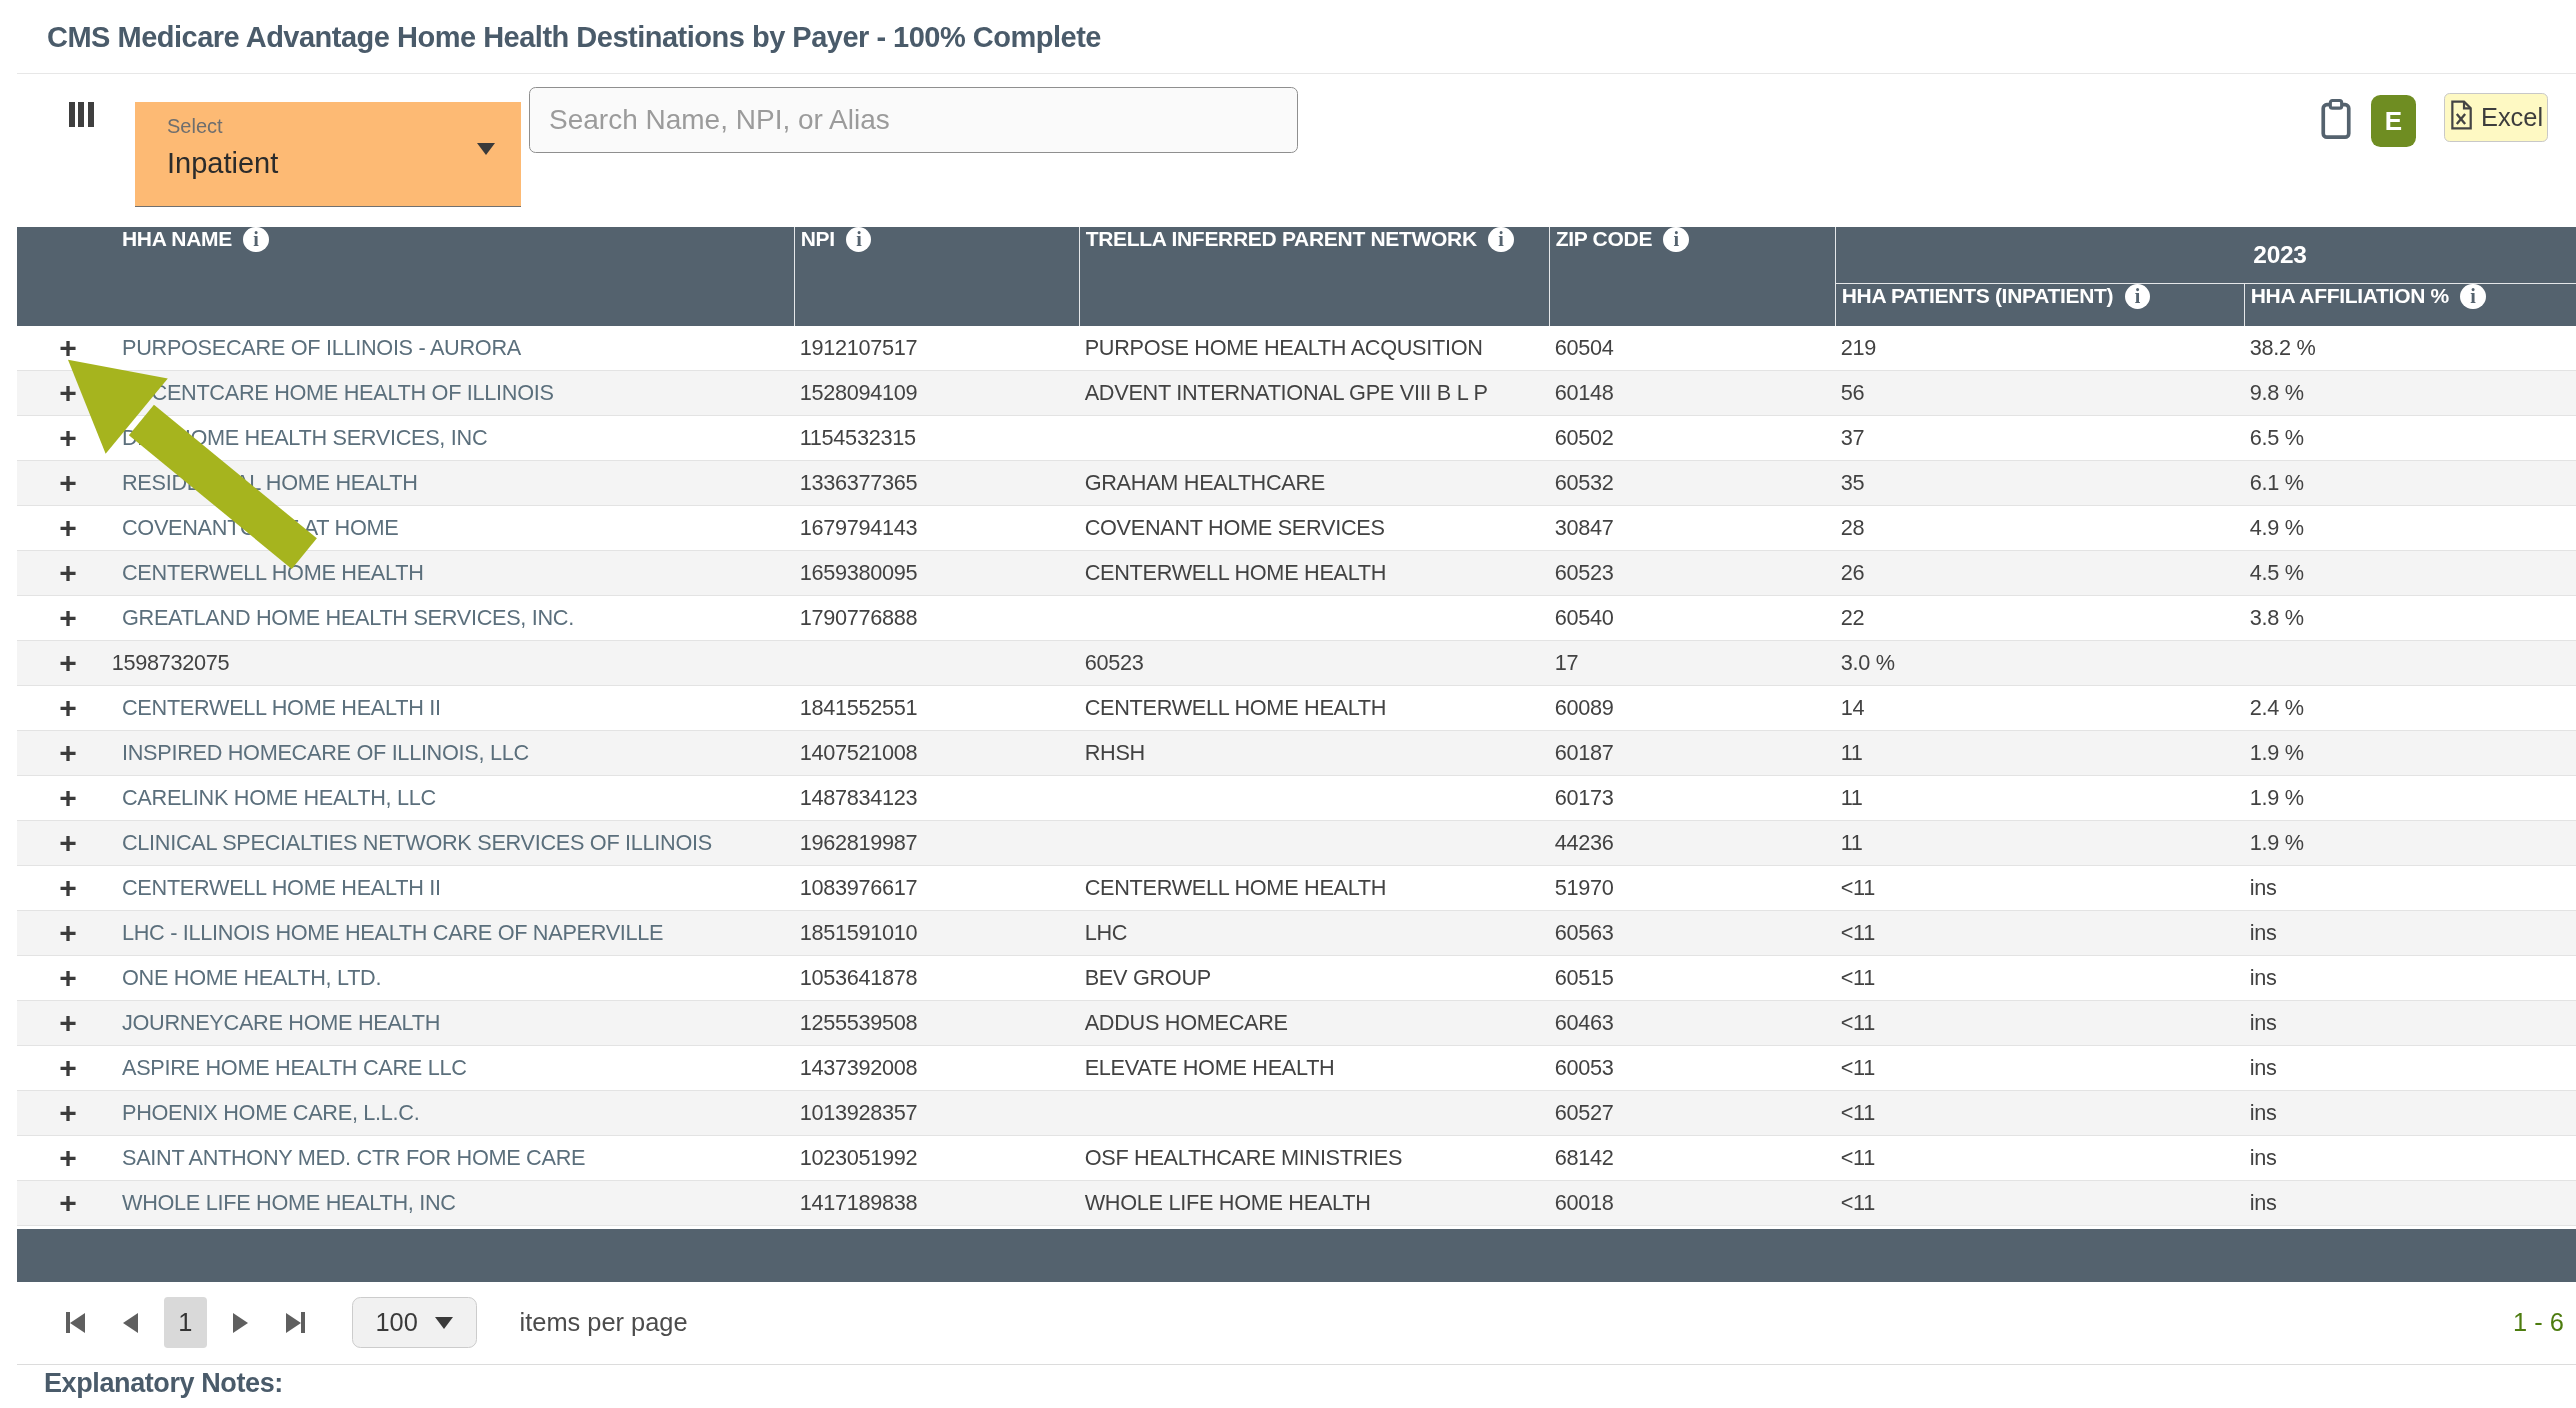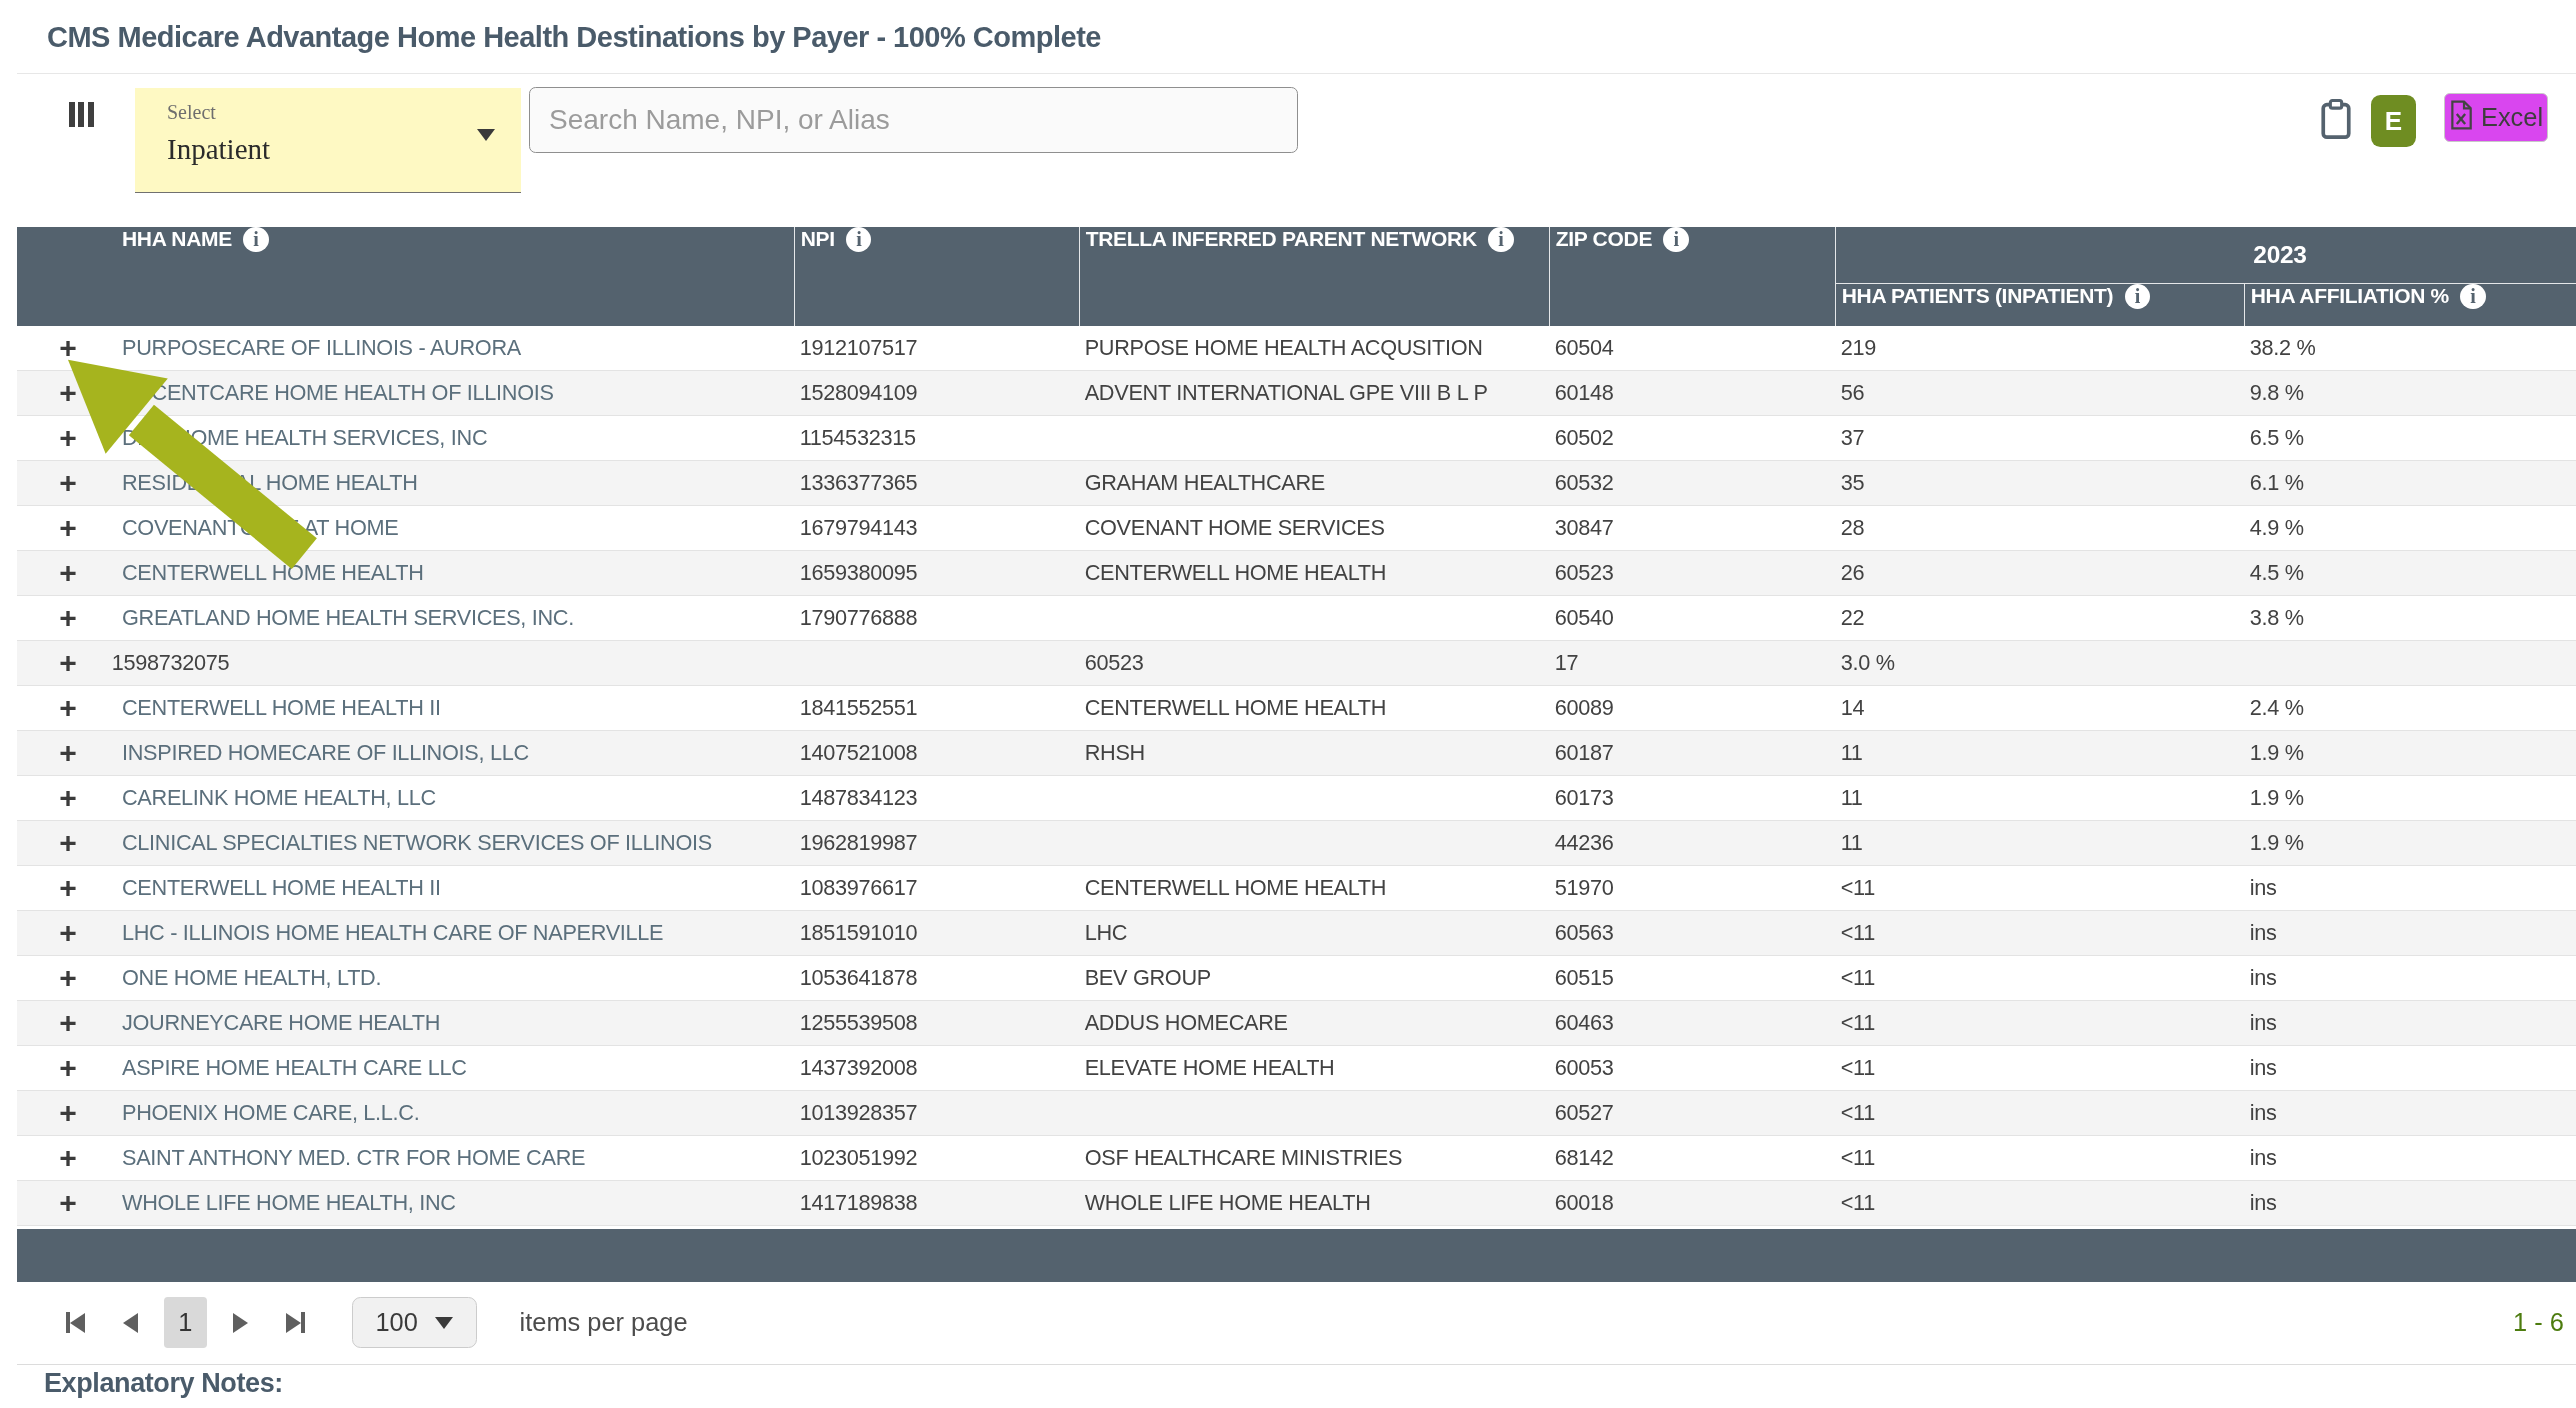--- a/index.html
+++ b/index.html
@@ -17,22 +17,22 @@
   }
 
   
   .panel{position:absolute;left:17px;top:73px;width:2708px;}
 
   
   .toolbar{position:relative;height:153px;border-top:1.9px solid #e7e7e7;background:#fff;}
   .columns-icon{position:absolute;left:52px;top:28px;display:flex;gap:3.8px;cursor:pointer;}
   .columns-icon i{display:block;width:5.7px;height:24.5px;background:#3f3f3f;}
   .payer-select{
-    position:absolute;left:118px;top:14px;width:386px;height:105px;
-    background:#fef9c3;border-bottom:1.9px solid #707070;box-sizing:border-box;cursor:pointer;font-family:Liberation Serif, serif;
+    position:absolute;left:118px;top:28px;width:386px;height:105px;
+    background:#fdba74;border-bottom:1.9px solid #707070;box-sizing:border-box;cursor:pointer;
   }
   .select-label{padding:13px 0 0 32px;font-size:20px;color:#6e6e6e;}
   .select-value{padding:9.4px 0 0 32px;font-size:29px;color:#2b2b2b;}
   .select-caret{
     position:absolute;right:26px;top:41px;width:0;height:0;
     border-left:9.4px solid transparent;border-right:9.4px solid transparent;border-top:12.2px solid #3a3a3a;
   }
   .search{
     position:absolute;left:512px;top:13px;width:769px;height:66px;box-sizing:border-box;
     border:1.9px solid #8f8f8f;border-radius:6.6px;background:#fafafa;
@@ -40,21 +40,21 @@
   }
   .search::placeholder{color:#9b9b9b;}
   .clipboard-btn{position:absolute;left:2302px;top:23.5px;width:34px;height:43px;cursor:pointer;background:none;border:none;padding:0;}
   .e-badge{
     position:absolute;left:2354px;top:21px;width:45px;height:52px;border-radius:9.4px;
     display:flex;align-items:center;justify-content:center;
     color:#fff;font-size:26px;font-weight:bold;cursor:pointer;border:none;
   }
   .excel-btn{
     position:absolute;left:2427px;top:19px;width:104px;height:49px;box-sizing:border-box;
-    border:0.9px solid #c8c8c8;border-radius:5.7px;background:#d946ef;
+    border:0.9px solid #c8c8c8;border-radius:5.7px;background:#fef9c3;
     display:flex;align-items:center;justify-content:center;gap:7.5px;
     font-size:25.4px;color:#3d3d3d;cursor:pointer;font-family:inherit;
   }
 
   
   .grid{width:2708px;}
   .gcols{display:grid;grid-template-columns:89px 688px 285px 470px 286px 409px 480px;}
 
   .ghead{
     grid-template-rows:57px 42px;background:#54626e;color:#fff;

